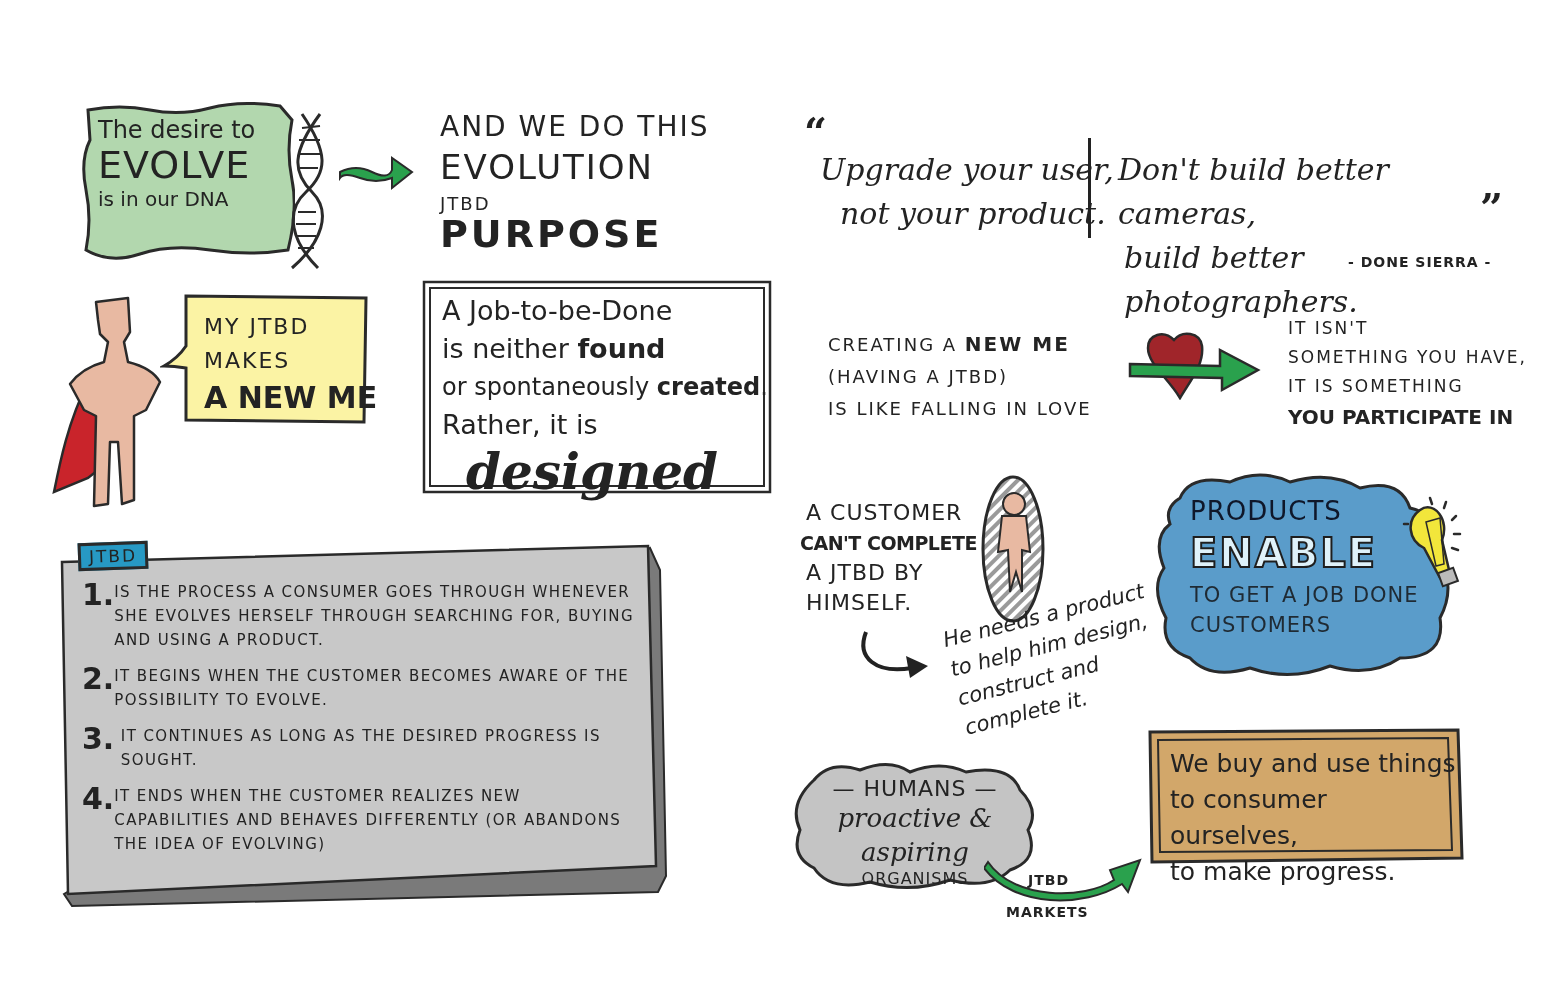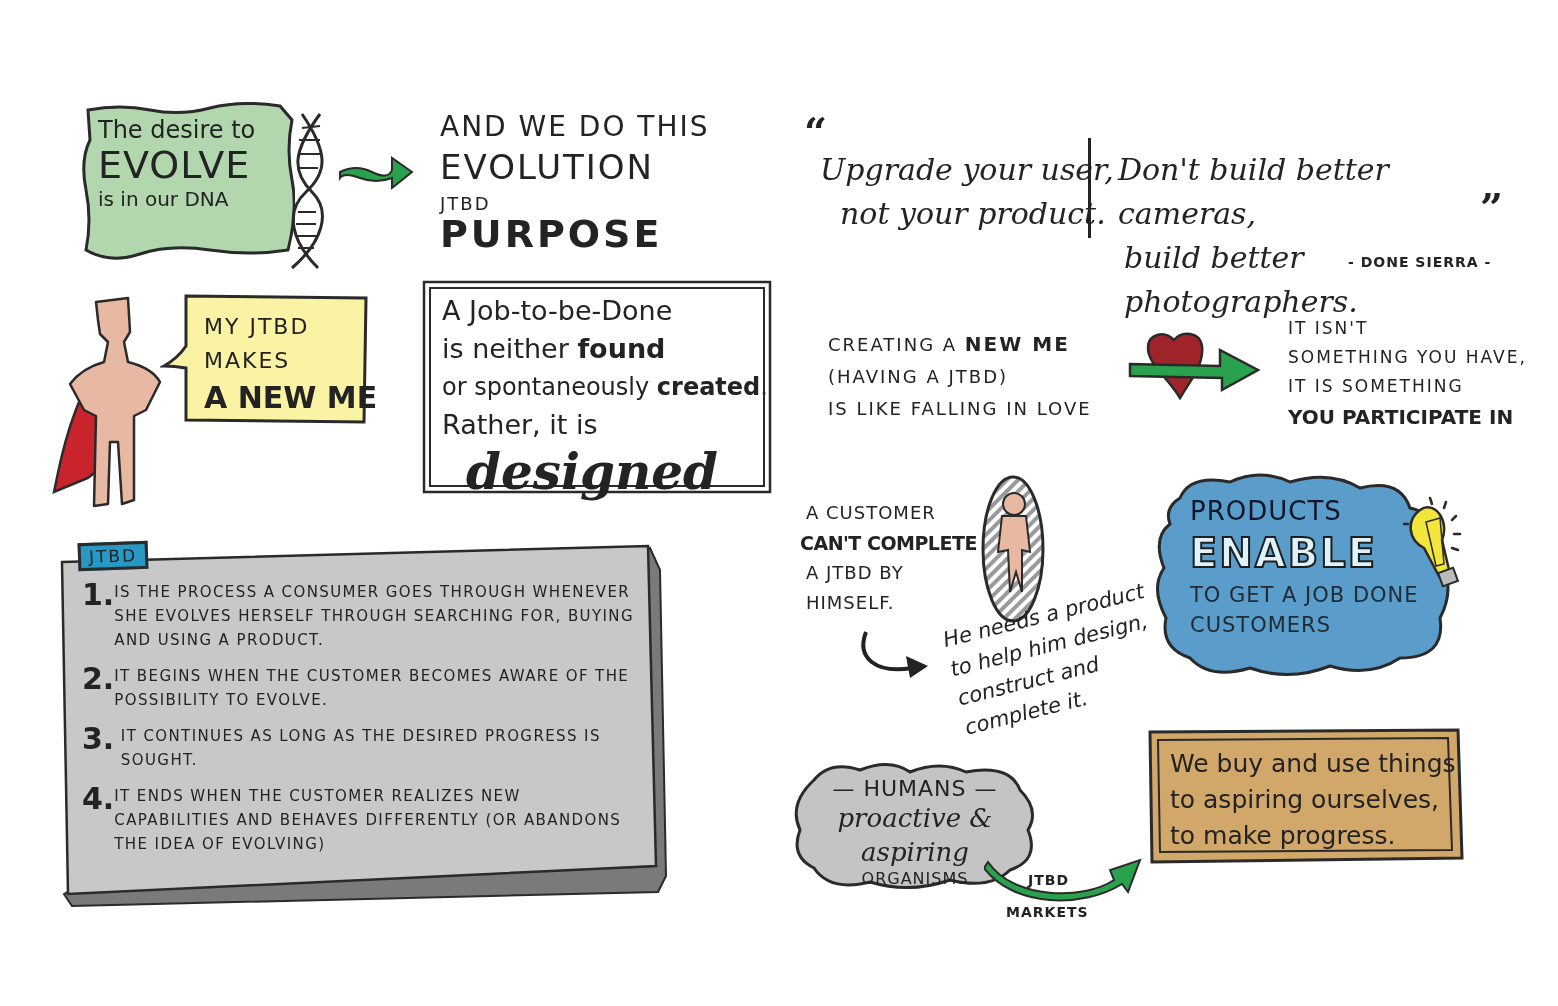--- a/index.html
+++ b/index.html
@@ -51,21 +51,21 @@
 
   .newme { left: 828px; top: 328px; }
   .newme .l { font-size: 18px; letter-spacing: 2px; line-height: 32px; text-transform: uppercase; }
   .newme .b { font-weight: bold; font-size: 20px; }
 
   .isnt { left: 1288px; top: 314px; }
   .isnt .l { font-size: 17px; letter-spacing: 2px; line-height: 29px; text-transform: uppercase; }
   .isnt .b { font-weight: bold; font-size: 20px; letter-spacing: 0; margin-top: 2px; }
 
   .cust { left: 806px; top: 498px; }
-  .cust .l { font-size: 18px; letter-spacing: 1px; line-height: 30px; text-transform: uppercase; }
+  .cust .l { font-size: 22px; letter-spacing: 1px; line-height: 30px; text-transform: uppercase; }
   .cust .b { font-weight: bold; font-size: 19px; letter-spacing: -0.5px; margin-left: -6px; }
 
   .needs { left: 940px; top: 626px; transform: rotate(-14deg); transform-origin: left top; }
   .needs .l { font-size: 21px; line-height: 30px; font-style: italic; }
 
   .enable { left: 1150px; top: 468px; width: 310px; height: 210px; }
   .enable .txt { position: absolute; left: 40px; top: 28px; }
   .enable .a { font-size: 26px; letter-spacing: 1px; color: #0f172a; }
   .enable .b { font-size: 40px; font-weight: bold; letter-spacing: 2px; color: #dff2fa;
                -webkit-text-stroke: 2px #1e1e1e; line-height: 54px; }
@@ -301,16 +301,16 @@
   <div class="m">MARKETS</div>
 </div>
 
 <div class="abs buy ink">
   <svg width="316" height="138" style="position:absolute;left:0;top:0">
     <path d="M2 4 L310 2 L314 130 L4 134 Z" fill="#d2a76a" stroke="#2a2a2a" stroke-width="3"></path>
     <path d="M10 12 L300 10 L304 122 L12 124 Z" fill="none" stroke="#2a2a2a" stroke-width="2"></path>
   </svg>
   <div class="txt">
     <div class="l">We buy and use things</div>
-    <div class="l">to aspiring ourselves,</div>
+    <div class="l">to consumer ourselves,</div>
     <div class="l">to make progress.</div>
   </div>
 </div>
 
 </body></html>

